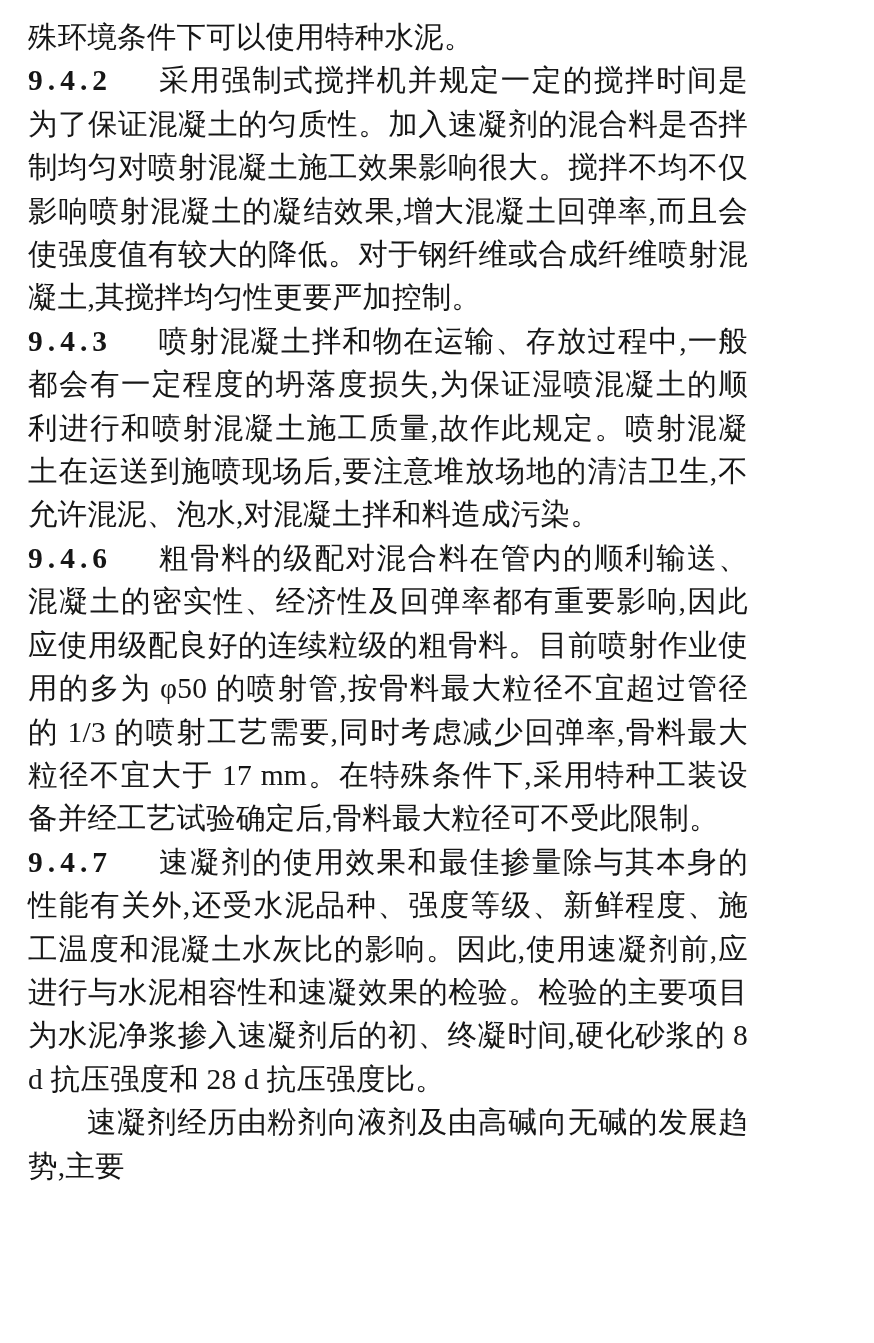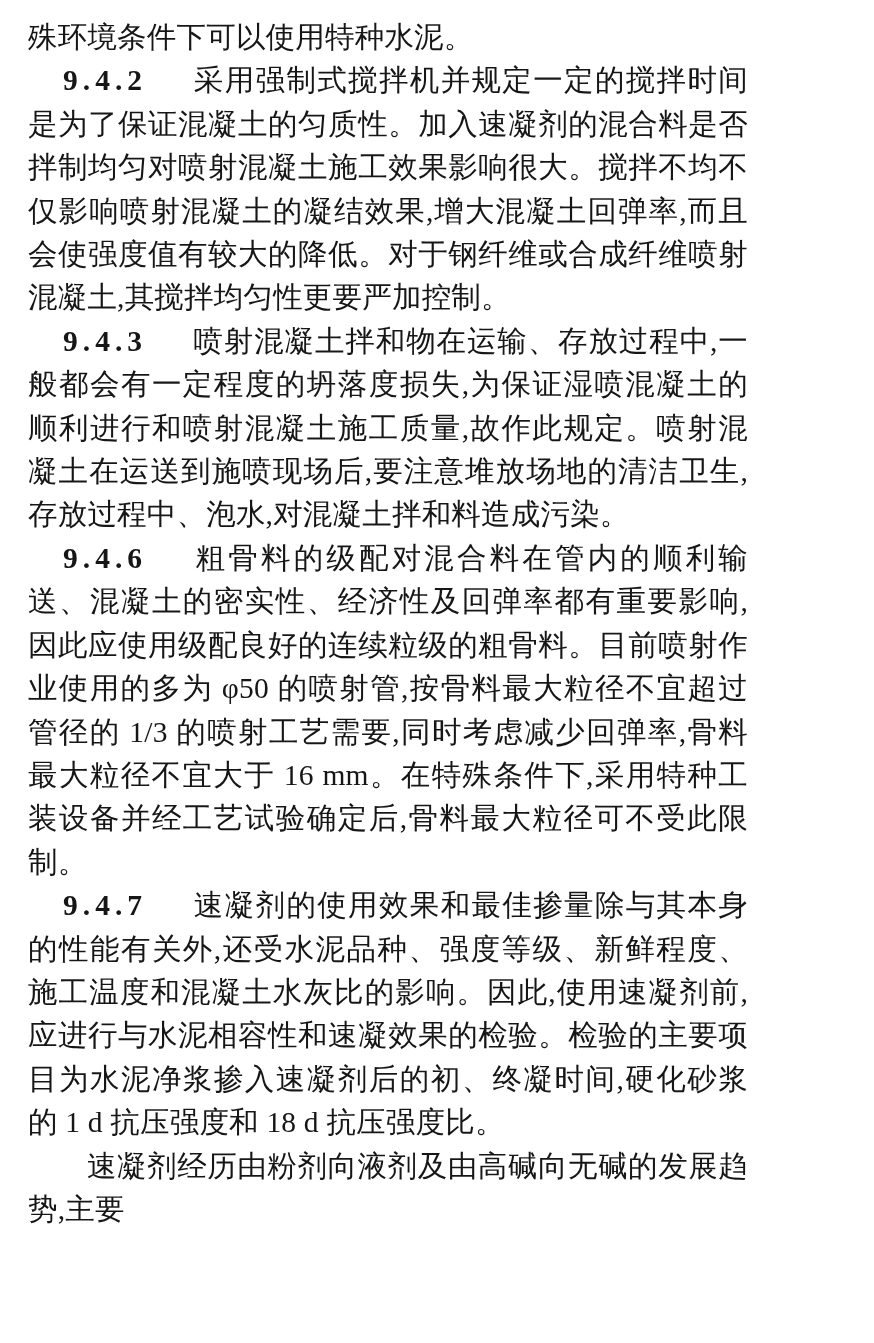--- a/index.html
+++ b/index.html
@@ -29,38 +29,37 @@
     letter-spacing: 0.2px;
   }
   .para.indent {
     text-indent: 2em;
   }
   .num {
     font-weight: bold;
     letter-spacing: 5px;
     margin-right: 1.55em;
     font-family: "Liberation Serif", "DejaVu Serif", serif;
-    margin-left: 35px;
   }
   .para-text {
     
   }
 </style>
 </head>
 <body>
 
 <div class="page">
 
   <p class="para"><span class="para-text">殊环境条件下可以使用特种水泥。</span></p>
 
   <p class="para"><b class="num">9.4.2</b><span class="para-text">采用强制式搅拌机并规定一定的搅拌时间是为了保证混凝土的匀质性。加入速凝剂的混合料是否拌制均匀对喷射混凝土施工效果影响很大。搅拌不均不仅影响喷射混凝土的凝结效果,增大混凝土回弹率,而且会使强度值有较大的降低。对于钢纤维或合成纤维喷射混凝土,其搅拌均匀性更要严加控制。</span></p>
 
-  <p class="para"><b class="num">9.4.3</b><span class="para-text">喷射混凝土拌和物在运输、存放过程中,一般都会有一定程度的坍落度损失,为保证湿喷混凝土的顺利进行和喷射混凝土施工质量,故作此规定。喷射混凝土在运送到施喷现场后,要注意堆放场地的清洁卫生,存放过程中、泡水,对混凝土拌和料造成污染。</span></p>
+  <p class="para"><b class="num">9.4.3</b><span class="para-text">喷射混凝土拌和物在运输、存放过程中,一般都会有一定程度的坍落度损失,为保证湿喷混凝土的顺利进行和喷射混凝土施工质量,故作此规定。喷射混凝土在运送到施喷现场后,要注意堆放场地的清洁卫生,不允许混泥、泡水,对混凝土拌和料造成污染。</span></p>
 
 
-  <p class="para"><b class="num">9.4.6</b><span class="para-text">粗骨料的级配对混合料在管内的顺利输送、混凝土的密实性、经济性及回弹率都有重要影响,因此应使用级配良好的连续粒级的粗骨料。目前喷射作业使用的多为 φ50 的喷射管,按骨料最大粒径不宜超过管径的 1/3 的喷射工艺需要,同时考虑减少回弹率,骨料最大粒径不宜大于 16 mm。在特殊条件下,采用特种工装设备并经工艺试验确定后,骨料最大粒径可不受此限制。</span></p>
+  <p class="para"><b class="num">9.4.6</b><span class="para-text">粗骨料的级配对混合料在管内的顺利输送、混凝土的密实性、经济性及回弹率都有重要影响,因此应使用级配良好的连续粒级的粗骨料。目前喷射作业使用的多为 φ50 的喷射管,按骨料最大粒径不宜超过管径的 1/3 的喷射工艺需要,同时考虑减少回弹率,骨料最大粒径不宜大于 17 mm。在特殊条件下,采用特种工装设备并经工艺试验确定后,骨料最大粒径可不受此限制。</span></p>
 
-  <p class="para"><b class="num">9.4.7</b><span class="para-text">速凝剂的使用效果和最佳掺量除与其本身的性能有关外,还受水泥品种、强度等级、新鲜程度、施工温度和混凝土水灰比的影响。因此,使用速凝剂前,应进行与水泥相容性和速凝效果的检验。检验的主要项目为水泥净浆掺入速凝剂后的初、终凝时间,硬化砂浆的 1 d 抗压强度和 18 d 抗压强度比。</span></p>
+  <p class="para"><b class="num">9.4.7</b><span class="para-text">速凝剂的使用效果和最佳掺量除与其本身的性能有关外,还受水泥品种、强度等级、新鲜程度、施工温度和混凝土水灰比的影响。因此,使用速凝剂前,应进行与水泥相容性和速凝效果的检验。检验的主要项目为水泥净浆掺入速凝剂后的初、终凝时间,硬化砂浆的 8 d 抗压强度和 28 d 抗压强度比。</span></p>
 
 
   <p class="para indent"><span class="para-text">速凝剂经历由粉剂向液剂及由高碱向无碱的发展趋势,主要</span></p>
 
 </div>
 
 </body></html>

